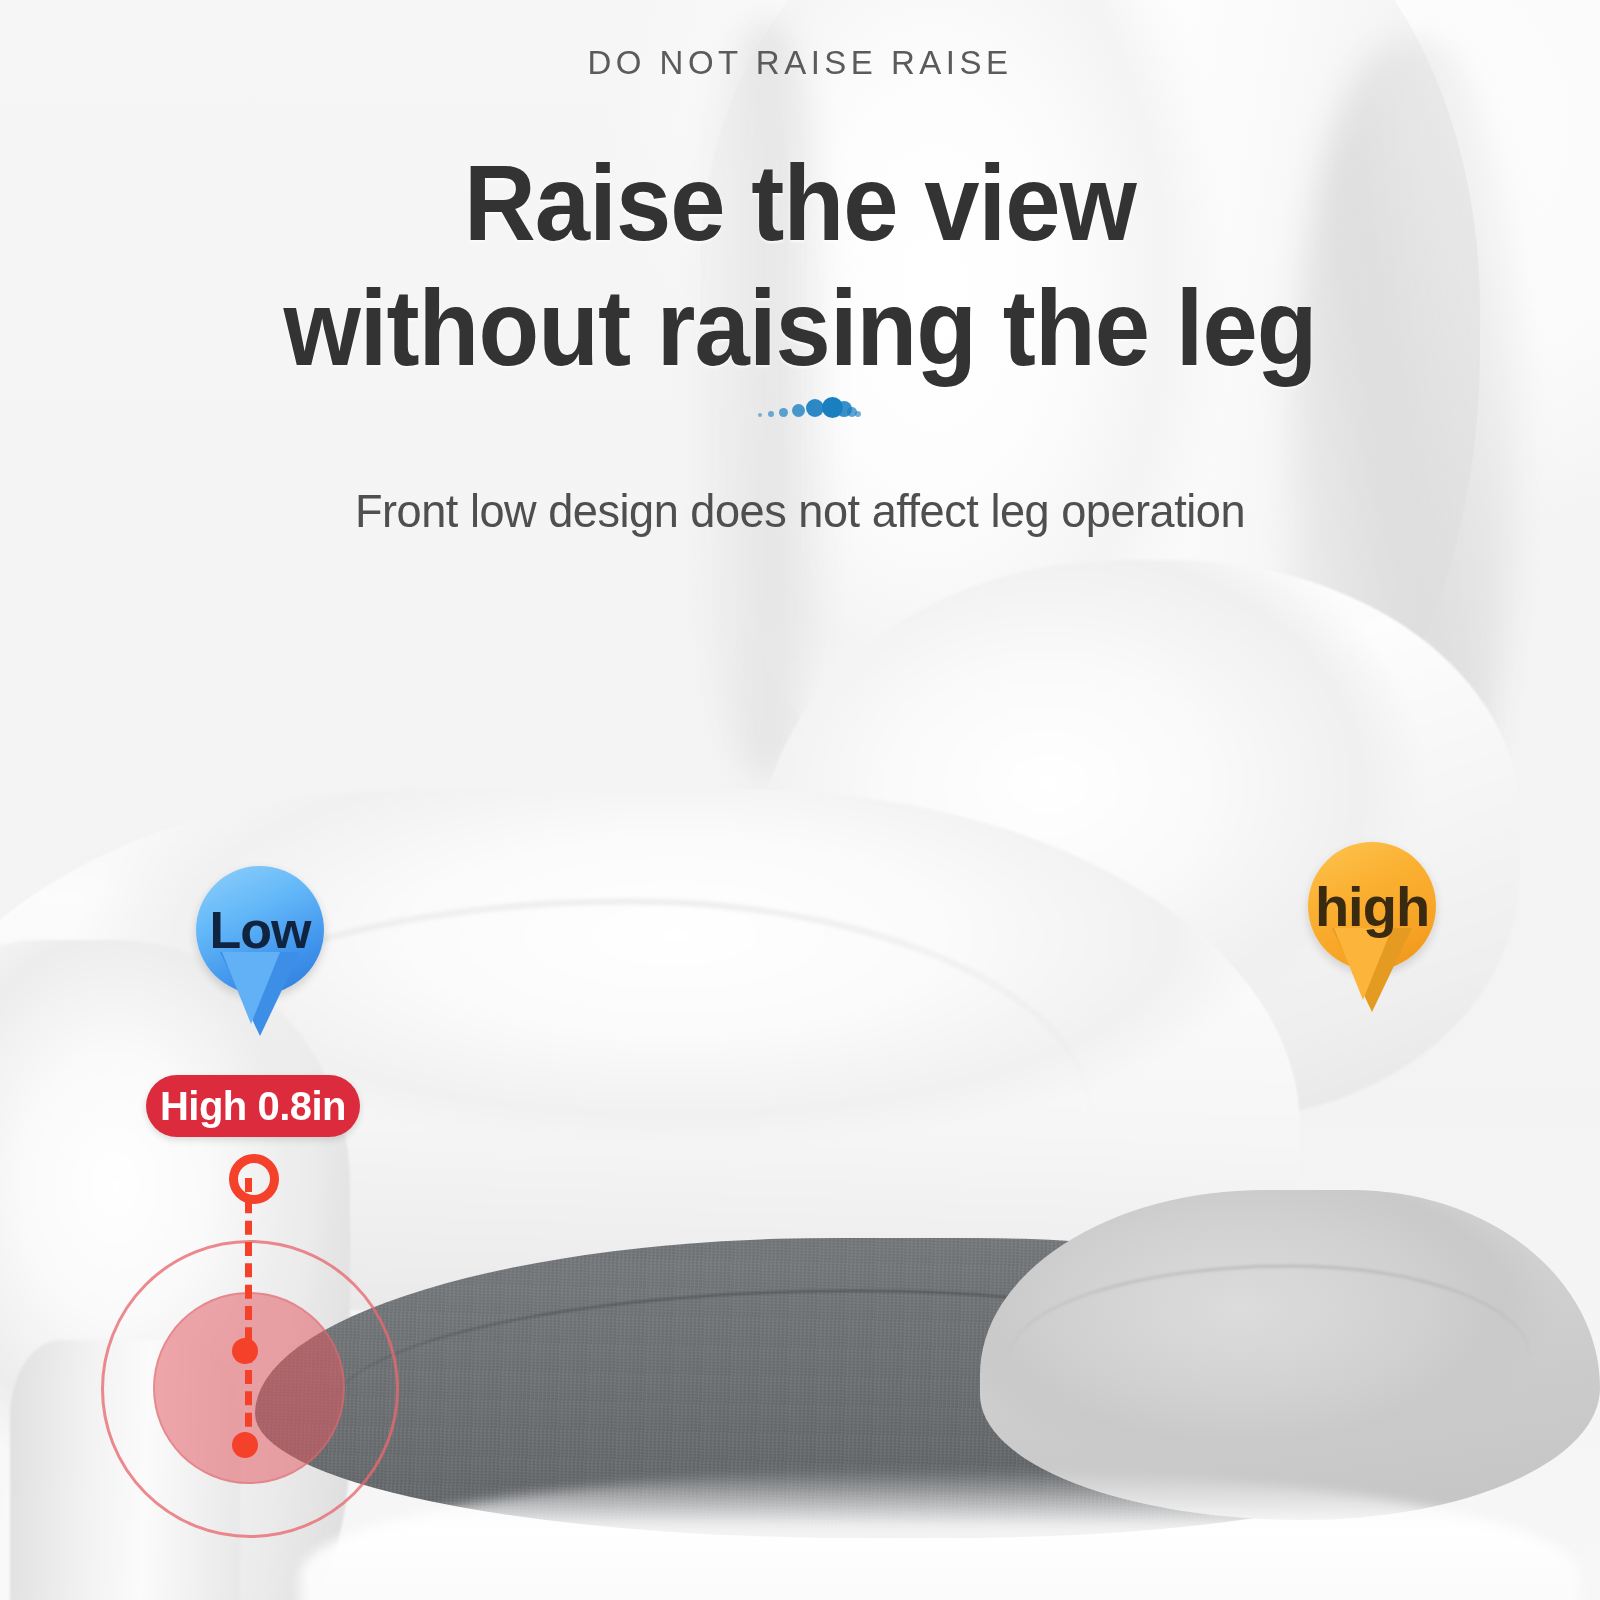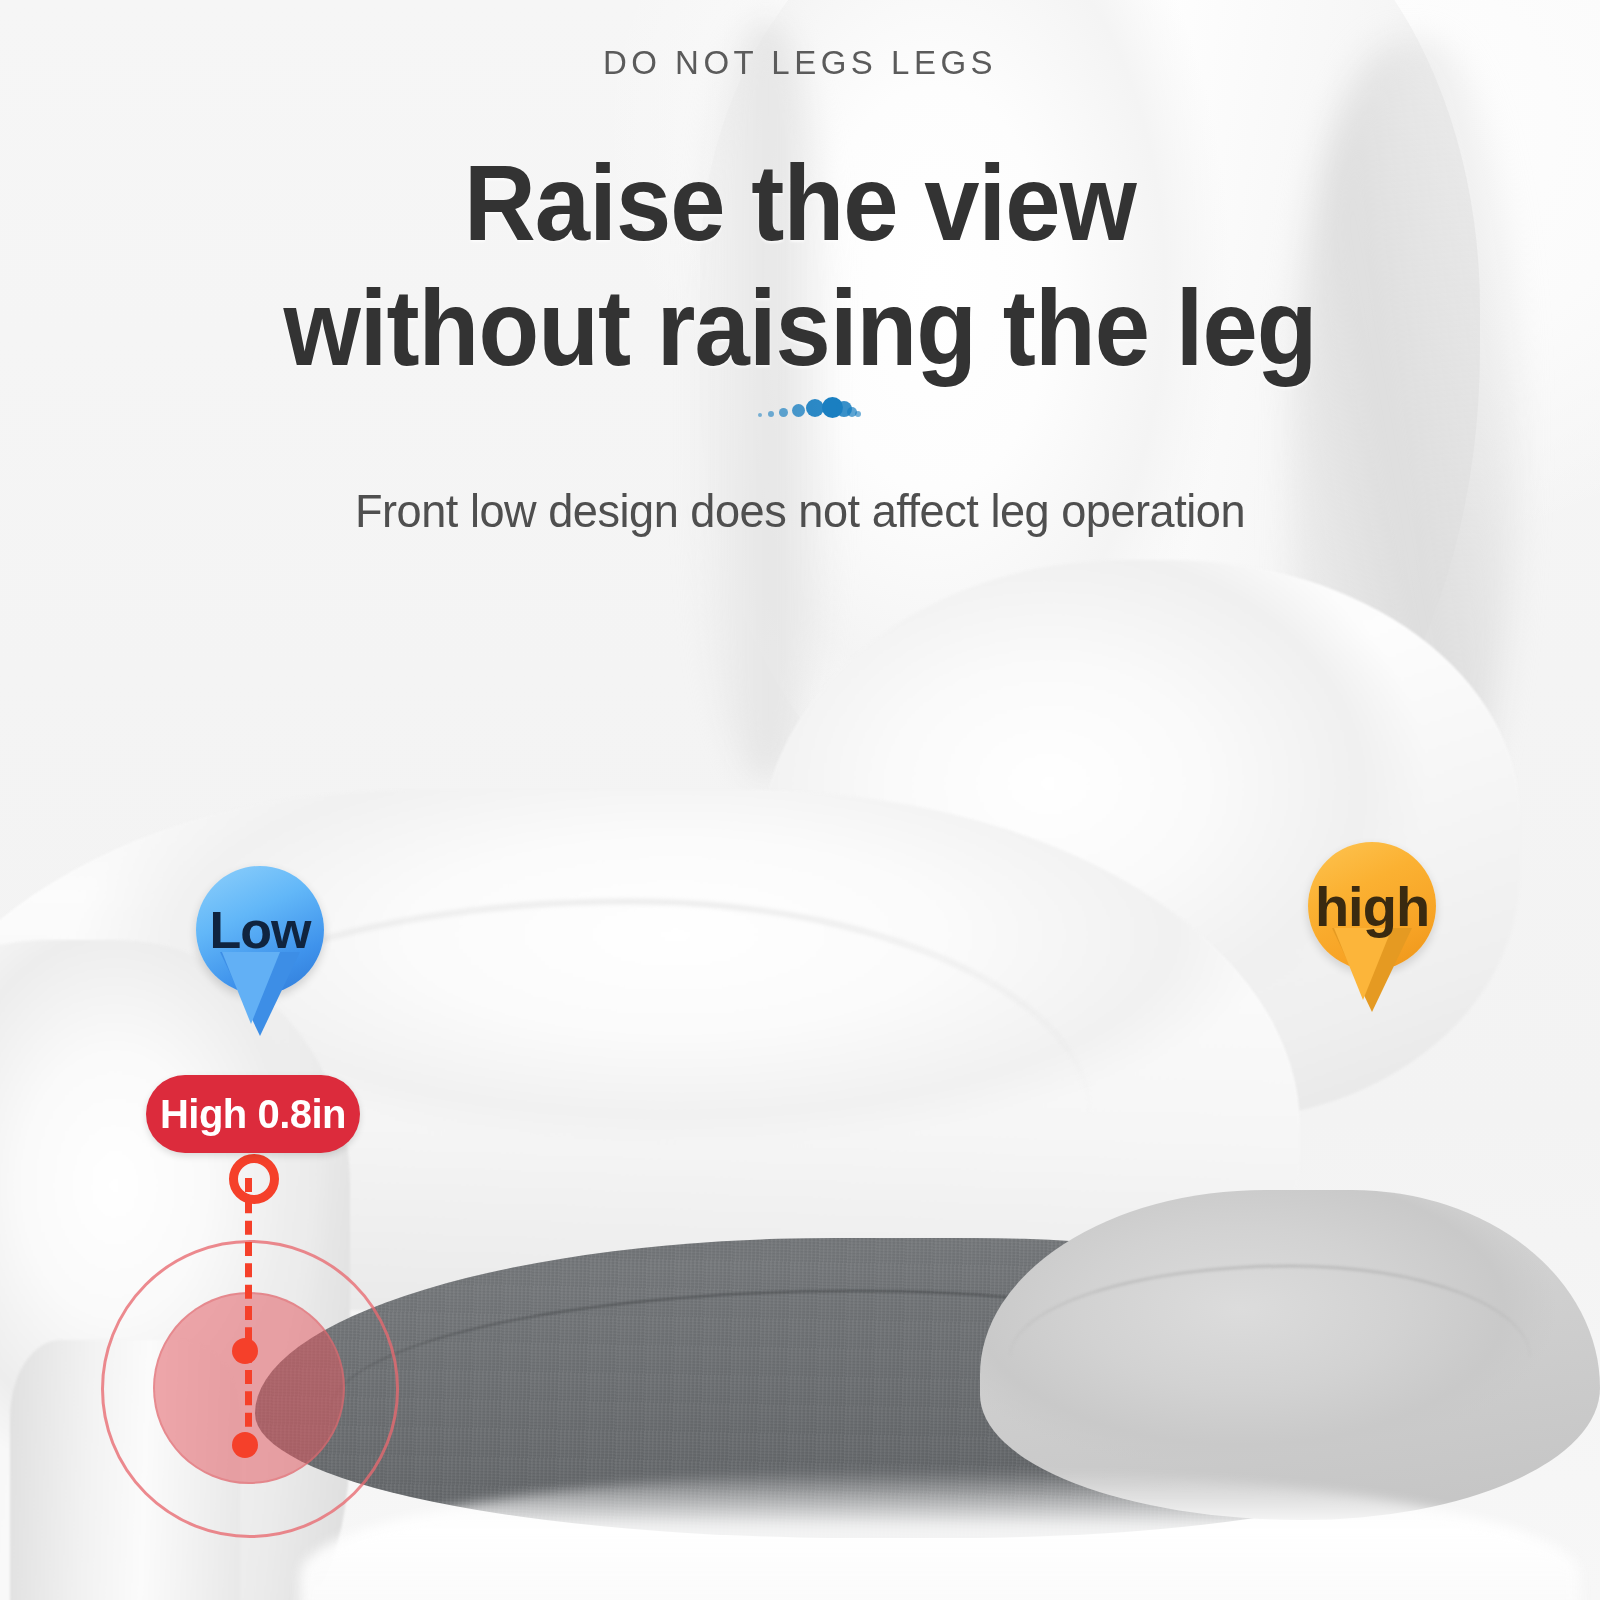--- a/index.html
+++ b/index.html
@@ -327,21 +327,21 @@
     border-radius: 999px;
     color: #ffffff;
     font-weight: 600;
     white-space: nowrap;
     box-shadow: 0 3px 7px rgba(0,0,0,.13);
   }
   .pill-red {
     left: 146px;
     top: 1075px;
     width: 214px;
-    height: 78px;
+    height: 62px;
     background: #dc2b3c;
     font-size: 40px;
     letter-spacing: -0.5px;
   }
   .pill-blue {
     left: 1198px;
     top: 1062px;
     width: 336px;
     height: 66px;
     background: #5bafd4;
@@ -412,21 +412,21 @@
   <div class="knee"></div>
   <div class="shin"></div>
 
   <div class="cushion-dark"></div>
   <div class="cushion-dark-texture"></div>
   <div class="cushion-seam"></div>
   <div class="cushion-light-right"></div>
   <div class="cushion-light-seam"></div>
   <div class="cushion-underglow"></div>
 
-  <div class="eyebrow">DO NOT LEGS LEGS</div>
+  <div class="eyebrow">DO NOT RAISE RAISE</div>
   <div class="headline">
     <span class="l1">Raise the view</span>
     <span class="l2">without raising the leg</span>
   </div>
   <div class="subtitle">Front low design does not affect leg operation</div>
 
   <div class="dot-motif" id="dot-motif">
       <i style="width: 4px; height: 4px; left: 2px; top: 21px; background: rgb(26, 127, 193); opacity: 0.55;"></i>
       <i style="width: 6px; height: 6px; left: 12px; top: 19px; background: rgb(26, 127, 193); opacity: 0.61;"></i>
       <i style="width: 9px; height: 9px; left: 23px; top: 16px; background: rgb(26, 127, 193); opacity: 0.69;"></i>

